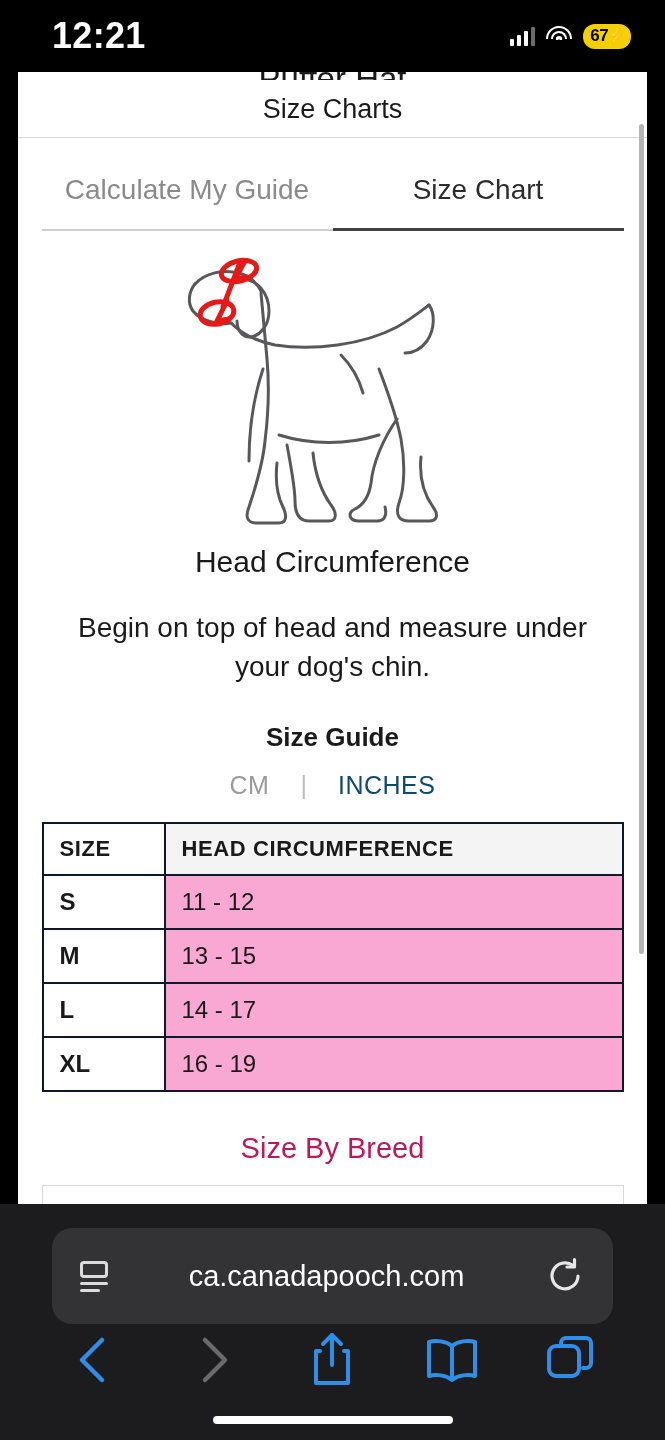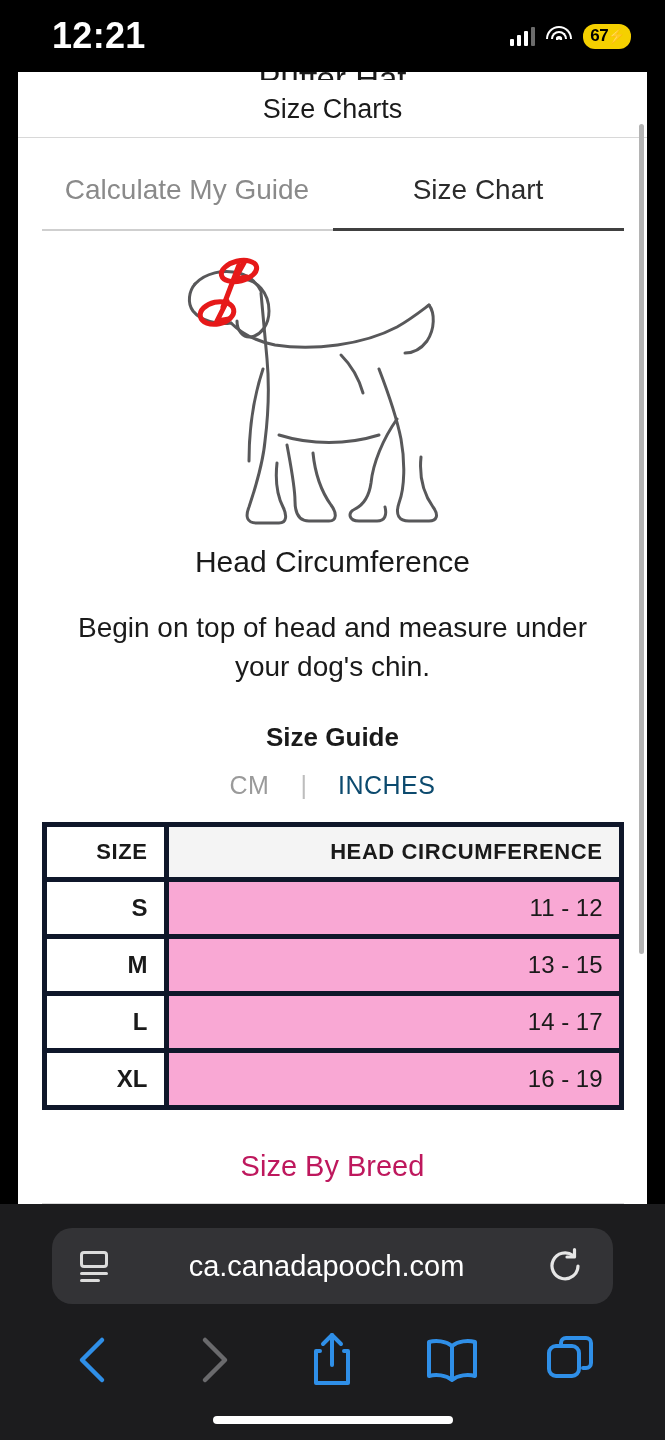--- a/index.html
+++ b/index.html
@@ -77,21 +77,21 @@
   }
   .unit { color: #9a9a9a; letter-spacing: 0.5px; }
   .unit.active { color: #0c4a6e; }
   .unit-sep { color: #bdbdbd; }
 
   table.size-table {
     width: 582px; margin: 22px auto 0; border-collapse: collapse;
     font-size: 23px; color: #1a1a1a;
   }
   table.size-table th, table.size-table td {
-    border: 5px solid #0f172a; text-align: right; padding: 12px 16px;
+    border: 2px solid #0f172a; text-align: left; padding: 12px 16px;
   }
   table.size-table th:first-child, table.size-table td:first-child { width: 122px; }
   table.size-table th { font-weight: 700; letter-spacing: 0.6px; font-size: 22px; background: #fff; }
   table.size-table thead th:nth-child(2) { background: #f4f4f4; }
   table.size-table tbody td:first-child { background: #fff; font-weight: 700; font-size: 24px; }
   table.size-table tbody td:nth-child(2) { background: #f9a8d4; font-size: 24px; }
 
   .breed-title {
     text-align: center; font-size: 29px; color: #be185d; margin-top: 40px;
   }
@@ -107,21 +107,21 @@
     position: absolute; right: 3px; top: 52px; width: 5px; height: 830px;
     background: #b4b4b4; border-radius: 3px;
   }
 
   
   .browser-bar {
     position: absolute; left: 0; top: 1204px; width: 665px; height: 236px;
     background: #1c1c1e;
   }
   .url-bar {
-    position: absolute; left: 52px; top: 24px; width: 561px; height: 76px;
+    position: absolute; left: 52px; top: 24px; width: 561px; height: 96px;
     background: #333336; border-radius: 20px; display: flex; align-items: center;
     padding: 0 28px; justify-content: space-between;
   }
   .url-text { color: #fff; font-size: 29px; flex: 1; text-align: center; }
   .aa-icon { display: flex; flex-direction: column; gap: 4px; align-items: flex-start; }
   .aa-icon .r1 { width: 28px; height: 17px; border: 3px solid #dcdcdc; border-radius: 4px; }
   .aa-icon .r2 { width: 28px; height: 3px; background: #dcdcdc; border-radius: 2px; }
   .aa-icon .r3 { width: 20px; height: 3px; background: #dcdcdc; border-radius: 2px; }
   .reload { width: 40px; height: 40px; }
 

